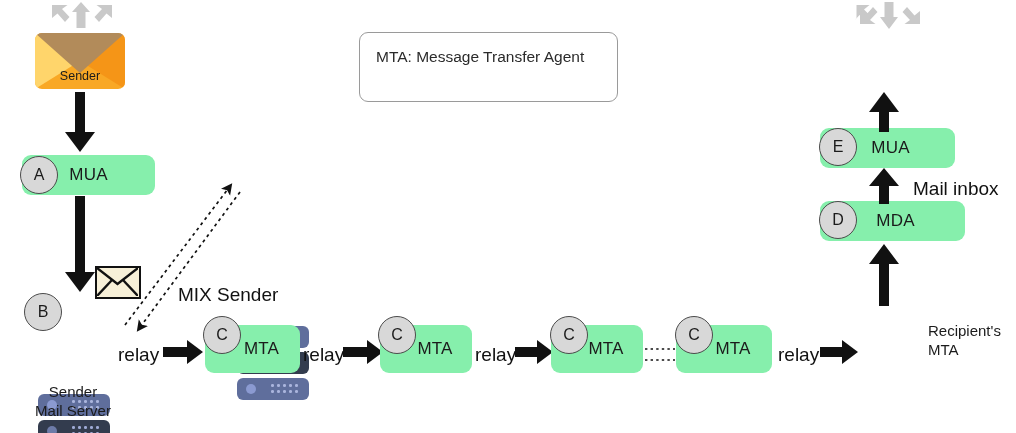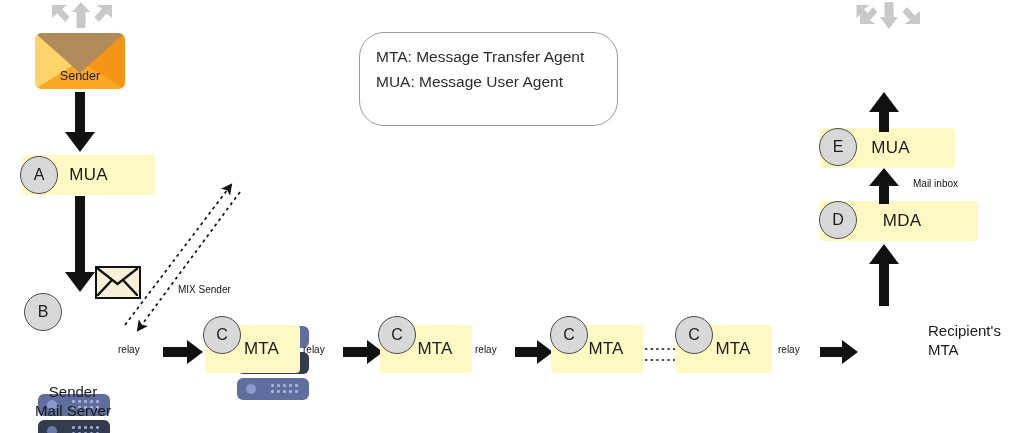--- a/index.html
+++ b/index.html
@@ -16,22 +16,22 @@
     position: relative;
     width: 1016px;
     height: 433px;
     background: #ffffff;
     overflow: hidden;
   }
   .abs { position: absolute; }
 
   
   .node-box {
-    background: #fef9c3;
-    border-radius: 4px;
+    background: #86efac;
+    border-radius: 9px;
     display: flex;
     align-items: center;
     justify-content: center;
   }
   .node-label {
     font-size: 17px;
     color: #1b1b1b;
     letter-spacing: .2px;
   }
   
@@ -144,21 +144,21 @@
     color: #1b1b1b;
     line-height: 1.25;
     text-align: center;
     white-space: pre-line;
   }
   .cap.left { text-align: left; }
 
   
   .relay-label {
     position: absolute;
-    font-size: 10px;
+    font-size: 19px;
     color: #111111;
   }
 
   
   .legend {
     position: absolute;
     border: 1.4px solid #9a9a9a;
     border-radius: 9px;
     background: #ffffff;
     padding: 11px 16px 12px 16px;
@@ -310,23 +310,22 @@
       </marker>
       <marker id="mk-dn" markerWidth="7" markerHeight="7" refX="5.4" refY="3.4" orient="auto">
         <path d="M0 0 L6.6 3.4 L0 6.8 L1.6 3.4 Z" fill="#111111"></path>
       </marker>
     </defs>
     <path d="M25 145 L131 5" fill="none" stroke="#111111" stroke-width="1.7" stroke-dasharray="3,3.6" marker-end="url(#mk-up)"></path>
     <path d="M140 12 L38 150" fill="none" stroke="#111111" stroke-width="1.7" stroke-dasharray="3,3.6" marker-end="url(#mk-dn)"></path>
   </svg>
   <div class="relay-label" style="left:178px; top:284px;">MIX Sender</div>
 
-  <div class="legend" style="left:359px; top:32px; width:259px; height:94px;border-radius:25px;">
+  <div class="legend" style="left:359px; top:32px; width:259px; height:70px;">
     <div>MTA: Message Transfer Agent</div>
-    <div>MUA: Message User Agent</div>
   </div>
 
   <div class="relay-label" style="left:118px; top:344px;">relay</div>
   <svg class="ovl abs" style="left:163px; top:340px; width:40px; height:24px;" viewBox="0 0 40 24">
     <path d="M0 7 L24 7 L24 0 L40 12 L24 24 L24 17 L0 17 Z" fill="#111111"></path>
   </svg>
 
   <div class="abs node-box" style="left:205px; top:325px; width:95px; height:48px;">
     <span class="node-label" style="margin-left:18px;">MTA</span>
   </div>
@@ -375,21 +374,21 @@
     <path d="M0 7 L22 7 L22 0 L38 12 L22 24 L22 17 L0 17 Z" fill="#111111"></path>
   </svg>
 
   <div class="cap left" style="left:928px; top:322px; width:90px;">Recipient's
 MTA</div>
 
   <svg class="ovl abs" style="left:868px; top:242px; width:32px; height:64px;" viewBox="0 0 32 64">
     <path d="M11 64 L21 64 L21 22 L31 22 L16 2 L1 22 L11 22 Z" fill="#111111"></path>
   </svg>
 
-  <div class="abs node-box" style="left:820px; top:201px; width:158px; height:40px;">
+  <div class="abs node-box" style="left:820px; top:201px; width:145px; height:40px;">
     <span class="node-label" style="margin-left:6px;">MDA</span>
   </div>
   <div class="badge" style="left:819px; top:201px;">
     <span>D</span>
   </div>
 
   <svg class="ovl abs" style="left:868px; top:168px; width:32px; height:36px;" viewBox="0 0 32 36">
     <path d="M11 36 L21 36 L21 18 L31 18 L16 0 L1 18 L11 18 Z" fill="#111111"></path>
   </svg>
   <div class="relay-label" style="left:913px; top:178px;">Mail inbox</div>

